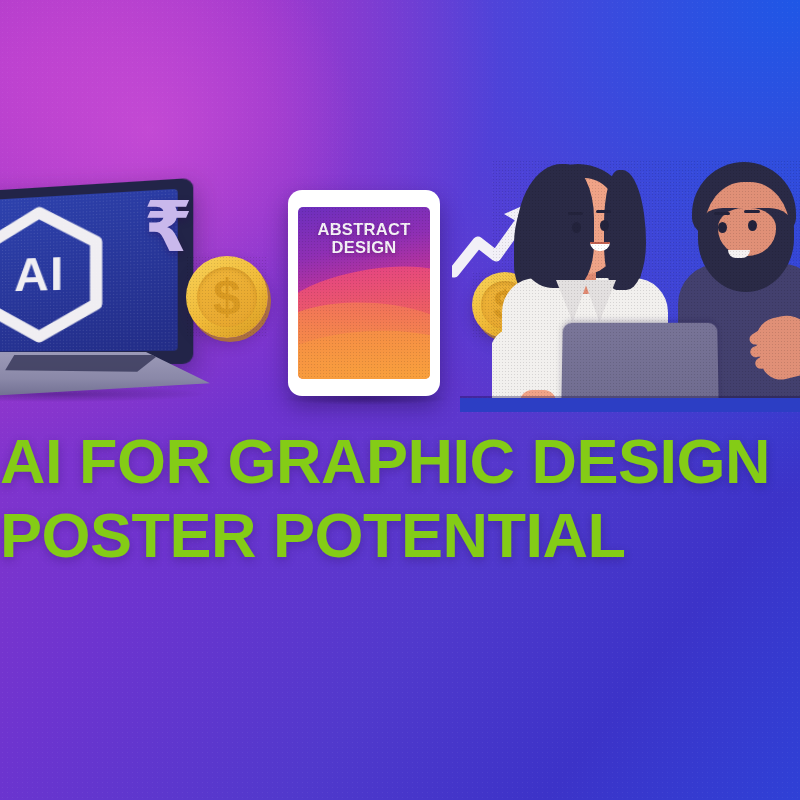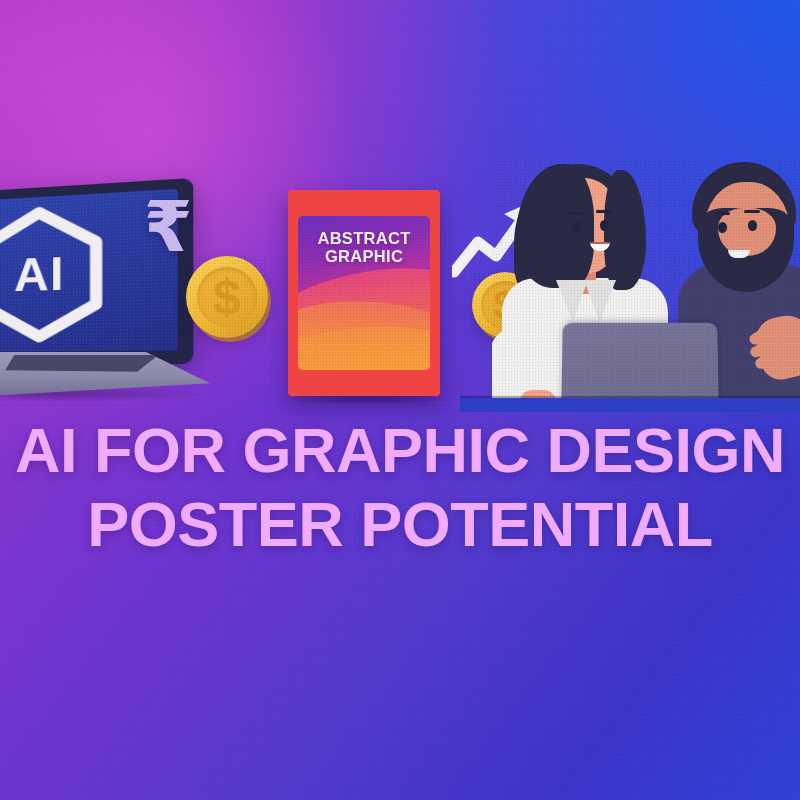--- a/index.html
+++ b/index.html
@@ -66,21 +66,21 @@
       box-shadow:inset 0 2px 4px rgba(160,105,14,.35);}
   .coin .dollar{position:absolute;inset:0;display:flex;align-items:center;justify-content:center;
       color:#d99a22;font-weight:700;}
   .coin1{left:186px;top:256px;width:82px;height:82px;}
   .coin1 .dollar{font-size:50px;}
   .coin2{left:472px;top:272px;width:66px;height:66px;}
   .coin2 .dollar{font-size:41px;}
 
   
   .tablet{position:absolute;left:288px;top:190px;width:152px;height:206px;
-      background:#ef4444;border-radius:4px;padding:26px 10px;
+      background:#ffffff;border-radius:14px;padding:17px 10px;
       box-shadow:0 10px 22px rgba(25,10,60,.4);}
   .poster{position:relative;width:100%;height:100%;border-radius:5px;overflow:hidden;
       background:linear-gradient(168deg,#6c2fbe 0%,#8f2fb4 26%,#d1368c 55%,#f2605a 78%,#f7923a 100%);}
   .wave{position:absolute;left:-18%;width:150%;opacity:.95;}
   .w1{top:36%;height:40%;background:linear-gradient(180deg,#e8487e,#f06a55);
       border-radius:55% 45% 48% 52%/60% 55% 45% 40%;transform:rotate(-7deg);}
   .w2{top:56%;height:42%;background:linear-gradient(180deg,#f2735a,#f79b3c);
       border-radius:50% 50% 45% 55%/55% 60% 40% 45%;transform:rotate(4deg);}
   .w3{top:72%;height:38%;background:linear-gradient(180deg,#f68f45,#f9a63a);
       border-radius:48% 52% 50% 50%/50% 55% 45% 50%;transform:rotate(-3deg);}
@@ -137,22 +137,22 @@
   .m-hand{position:absolute;left:266px;top:156px;width:56px;height:62px;background:#e09077;
       border-radius:22px 26px 18px 20px;transform:rotate(-14deg);}
   .m-finger{position:absolute;background:#e09077;border-radius:8px;}
   
   .c-laptop{position:absolute;left:70px;top:162px;width:156px;height:90px;
       background:linear-gradient(170deg,#7a7699 0%,#6e6a8e 100%);
       border-radius:9px 9px 3px 3px;transform:perspective(520px) rotateX(7deg);
       box-shadow:0 -2px 6px rgba(20,10,60,.25);}
 
   
-  .title{position:absolute;left:0;top:413px;width:800px;text-align:center;
-      color:#f0abfc;font-weight:700;font-size:63px;line-height:74px;letter-spacing:-0.5px;
+  .title{position:absolute;left:0;top:424px;width:800px;text-align:left;
+      color:#84cc16;font-weight:700;font-size:63px;line-height:74px;letter-spacing:-0.5px;
       text-shadow:0 3px 10px rgba(35,10,75,.28);white-space:nowrap;}
   .title .l2{display:block;}
 </style>
 </head>
 <body>
 
 <div class="stage">
 
   <div class="bg"></div>
   <div class="bg-glow"></div>
@@ -188,21 +188,21 @@
   </div>
 
   <div class="tablet-shadow"></div>
   <div class="tablet">
     <div class="poster">
       <div class="wave w1"></div>
       <div class="wave w2"></div>
       <div class="wave w3"></div>
       <div class="poster-title">
         <div>ABSTRACT</div>
-        <div>GRAPHIC</div>
+        <div>DESIGN</div>
       </div>
       <div class="grain"></div>
     </div>
   </div>
 
   <div class="arrow">
     <svg width="96" height="86" viewBox="0 0 96 86">
       <path d="M2 80 L26 50 L44 64 L74 22" fill="none" stroke="#f2f0f7" stroke-width="11" stroke-linejoin="round" stroke-linecap="round"></path>
       <polygon points="84,8 86,42 52,22" fill="#f2f0f7"></polygon>
     </svg>

